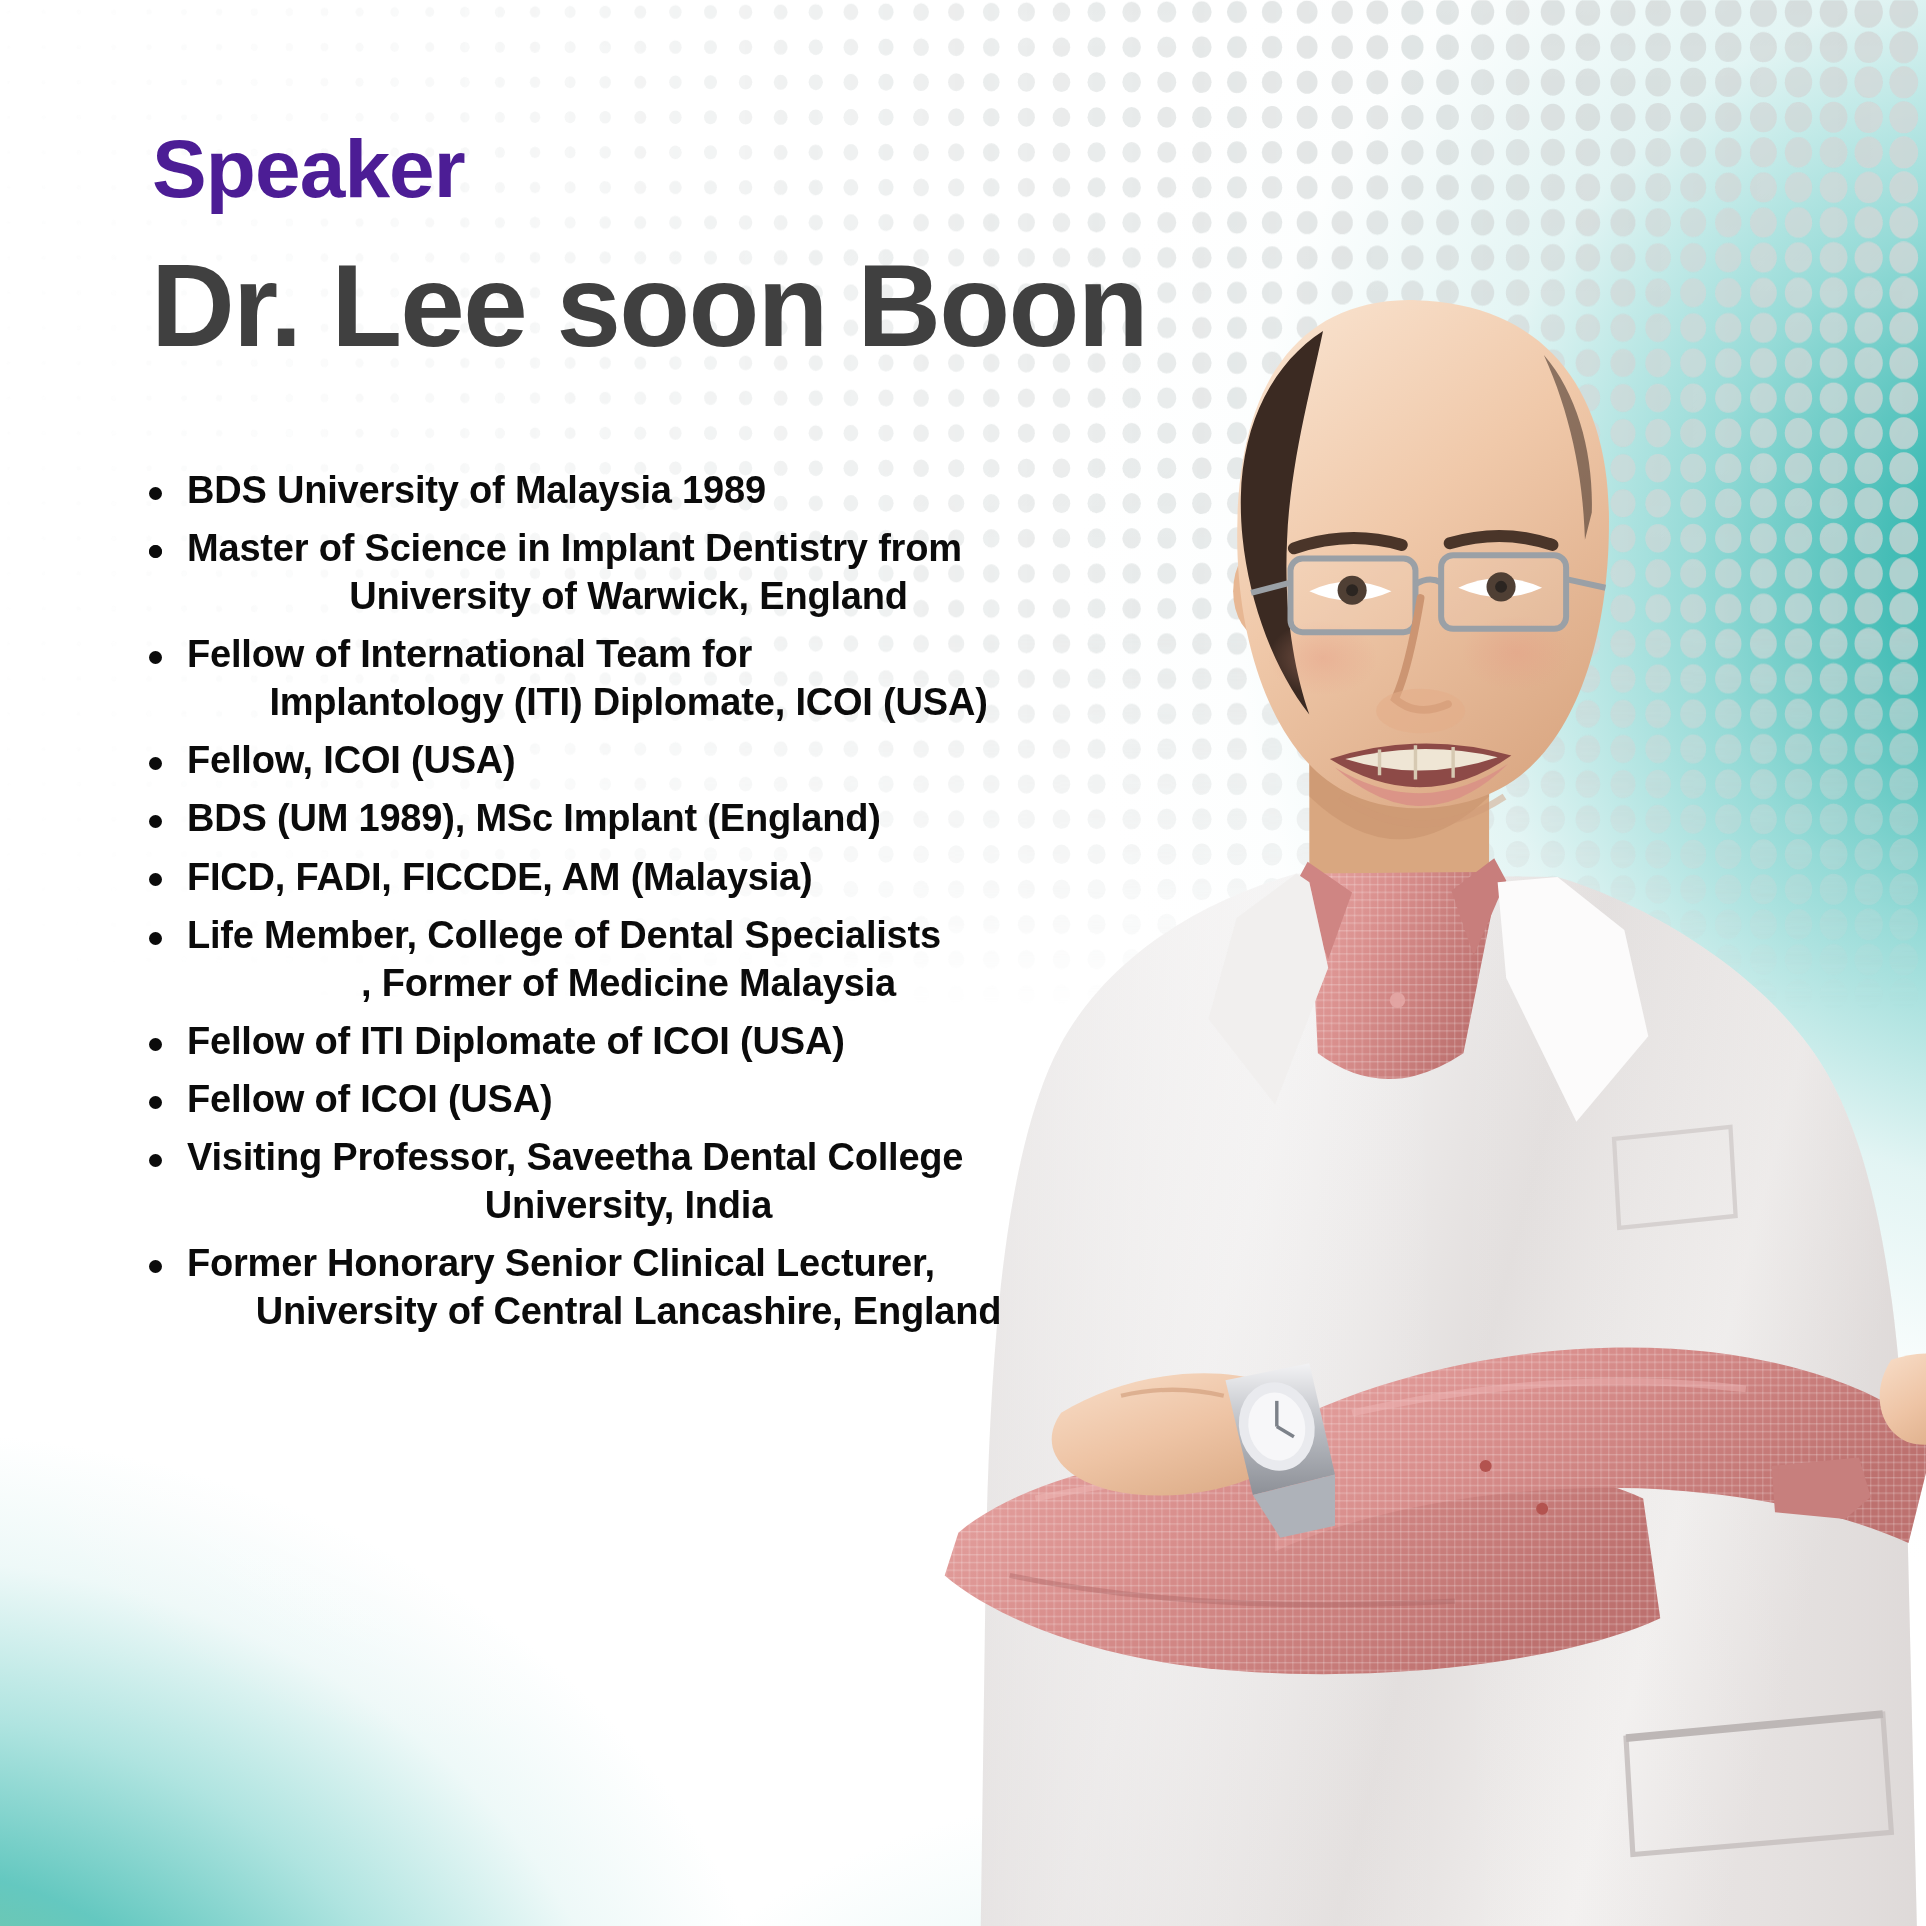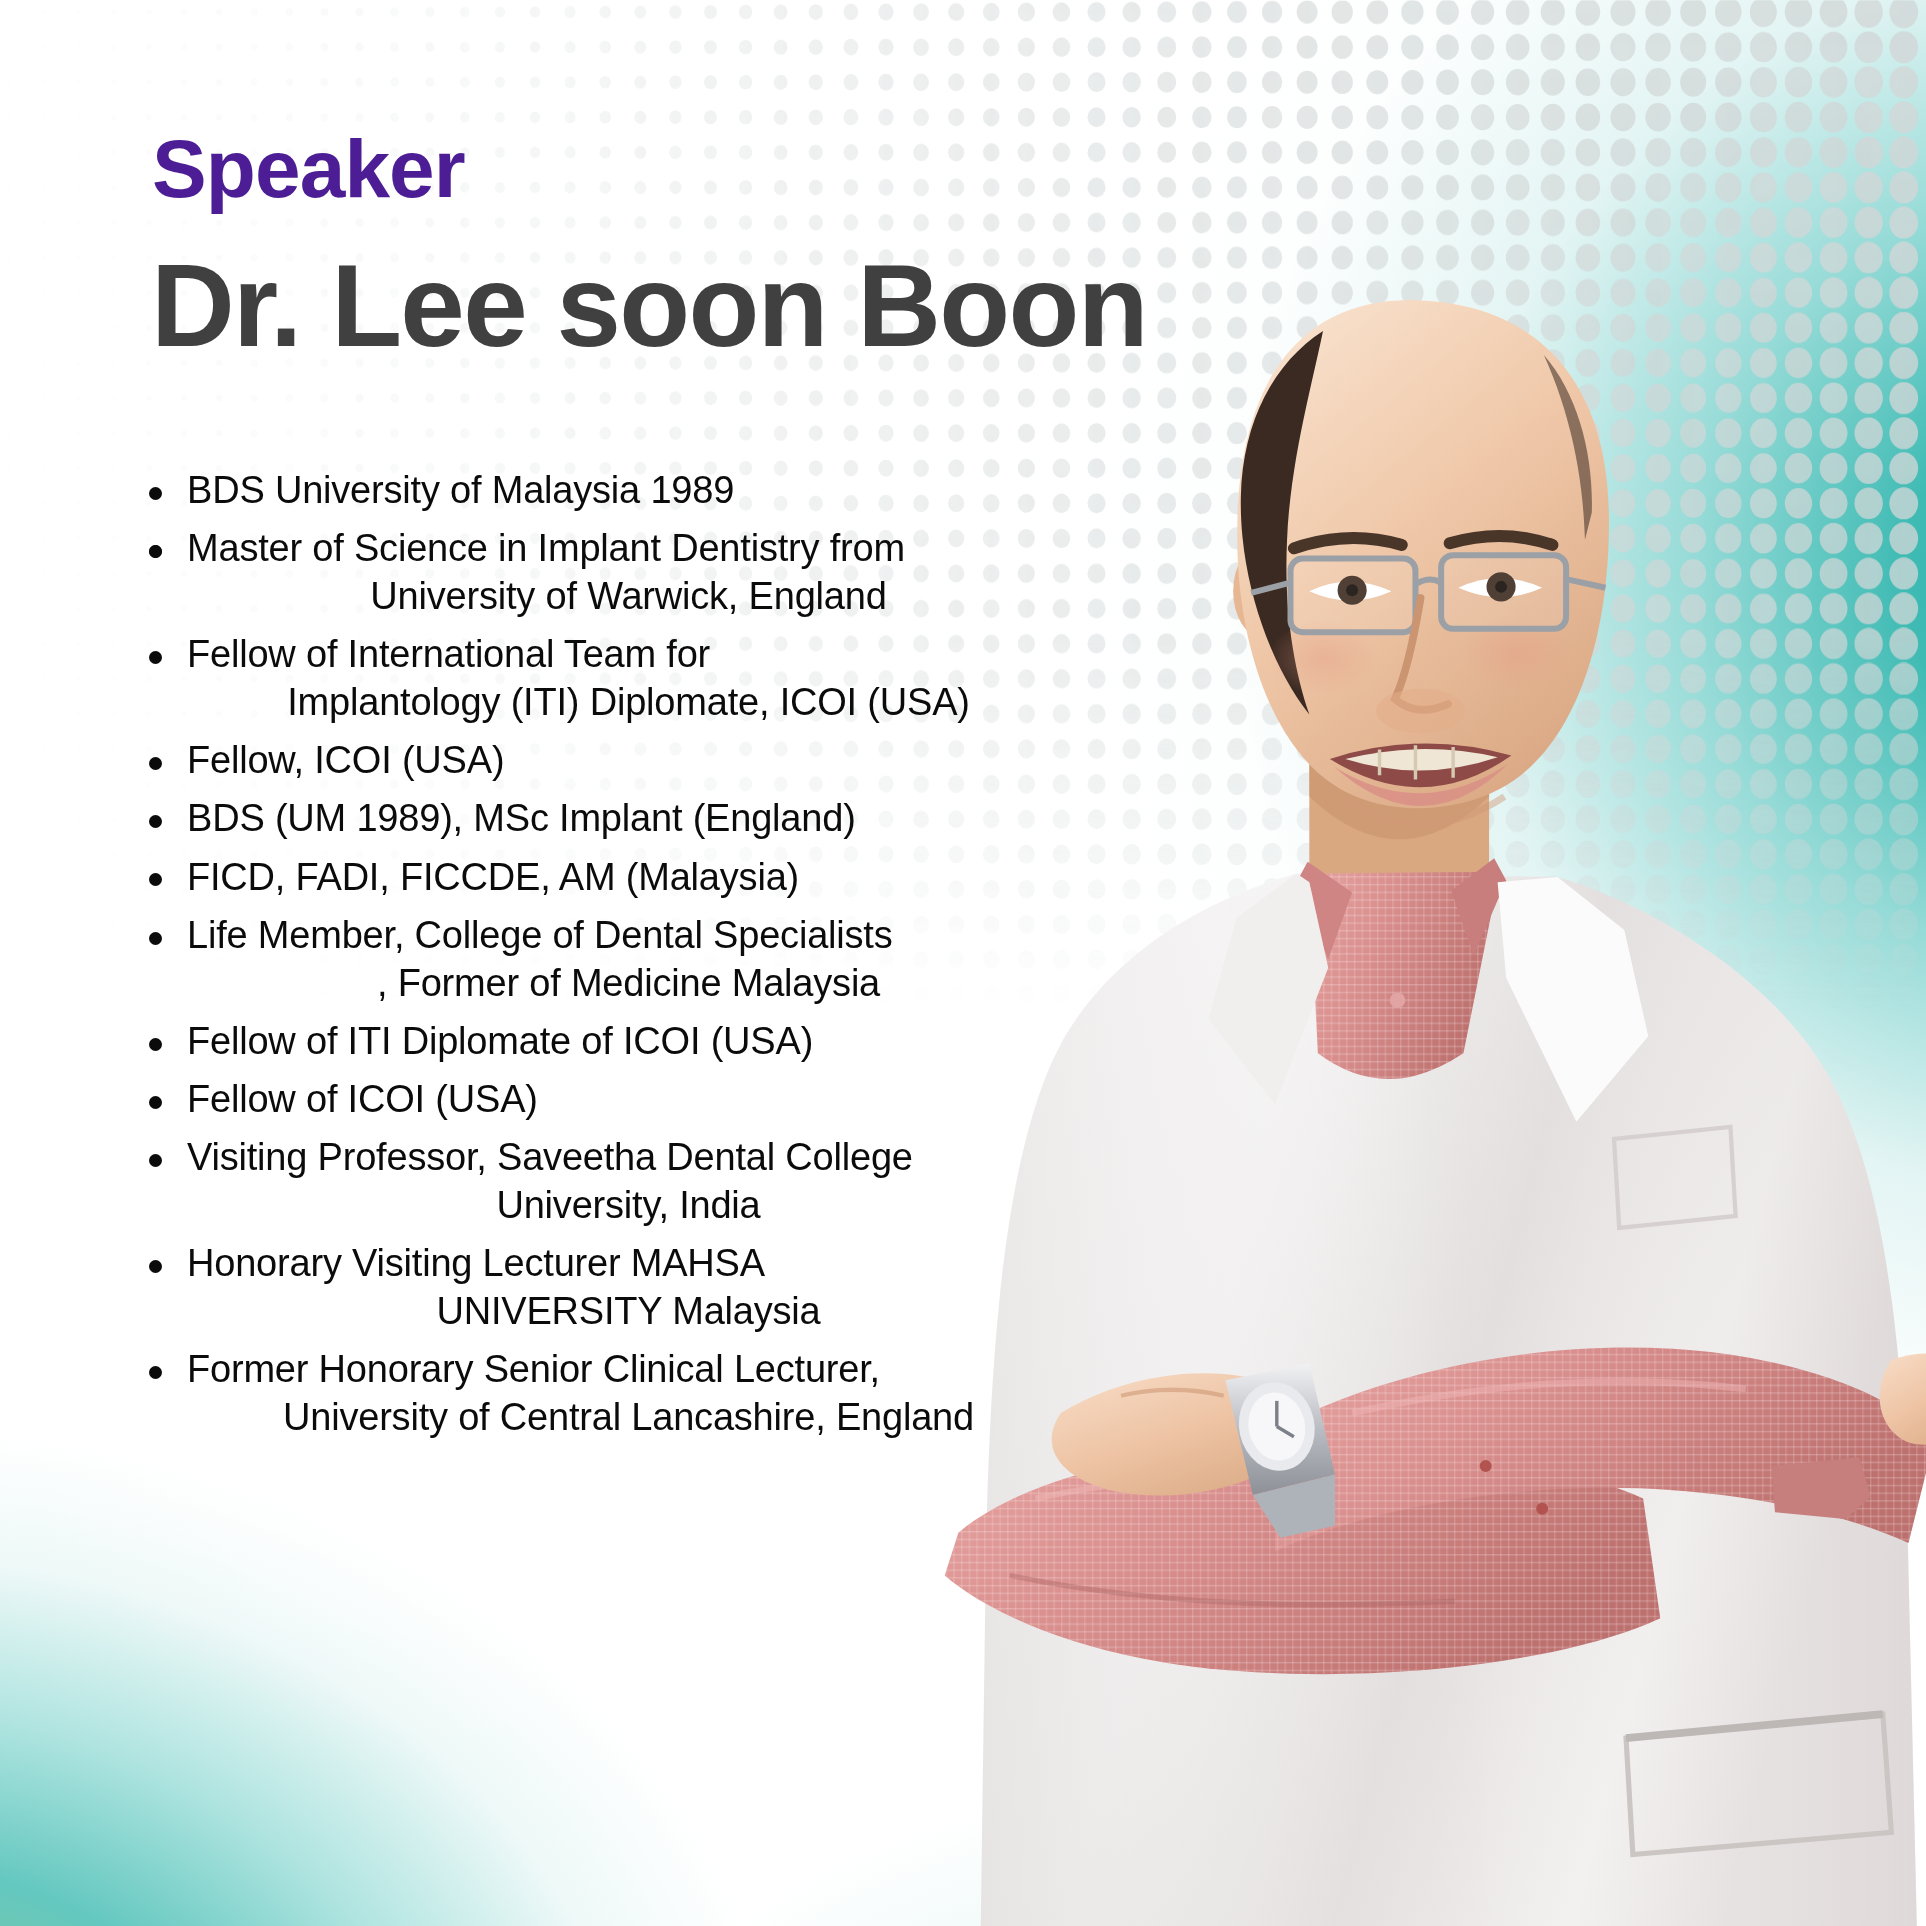--- a/index.html
+++ b/index.html
@@ -129,21 +129,21 @@
     width: 933px;
     margin: 0;
     padding: 0;
     list-style: none;
   }
   ul.creds > li {
     position: relative;
     padding-left: 50px;
     margin: 0 0 0 0;
     font-size: 38px;
-    font-weight: 400;
+    font-weight: 700;
     color: #0b0b0b;
     line-height: 1.26;
     letter-spacing: -0.2px;
   }
   ul.creds > li .bullet {
     position: absolute;
     left: 12px;
     top: 0.52em;
     width: 13px;
     height: 13px;
@@ -1966,19 +1966,18 @@
         <li><span class="bullet"></span></li>
         <li class="two-line"><span class="bullet"></span><span>Master of Science in Implant Dentistry from</span><span class="line2">University of Warwick, England</span></li>
         <li class="two-line"><span class="bullet"></span><span>Fellow of International Team for</span><span class="line2">Implantology (ITI) Diplomate, ICOI (USA)</span></li>
         <li><span class="bullet"></span><span>Fellow, ICOI (USA)</span></li>
         <li><span class="bullet"></span><span>BDS (UM 1989), MSc Implant (England)</span></li>
         <li><span class="bullet"></span><span>FICD, FADI, FICCDE, AM (Malaysia)</span></li>
         <li class="two-line"><span class="bullet"></span><span>Life Member, College of Dental Specialists</span><span class="line2">, Former of Medicine Malaysia</span></li>
         <li><span class="bullet"></span><span>Fellow of ITI Diplomate of ICOI (USA)</span></li>
         <li><span class="bullet"></span><span>Fellow of ICOI (USA)</span></li>
         <li class="two-line"><span class="bullet"></span><span>Visiting Professor, Saveetha Dental College</span><span class="line2">University, India</span></li>
-        <li class="two-line"><span class="bullet"></span><span>Honorary Visiting Lecturer MAHSA</span><span class="line2">UNIVERSITY Malaysia</span></li>
         <li class="two-line"><span class="bullet"></span><span>Former Honorary Senior Clinical Lecturer,</span><span class="line2">University of Central Lancashire, England</span></li>
       </ul>
   </div>
 
 </div>
 
 
 </body></html>

